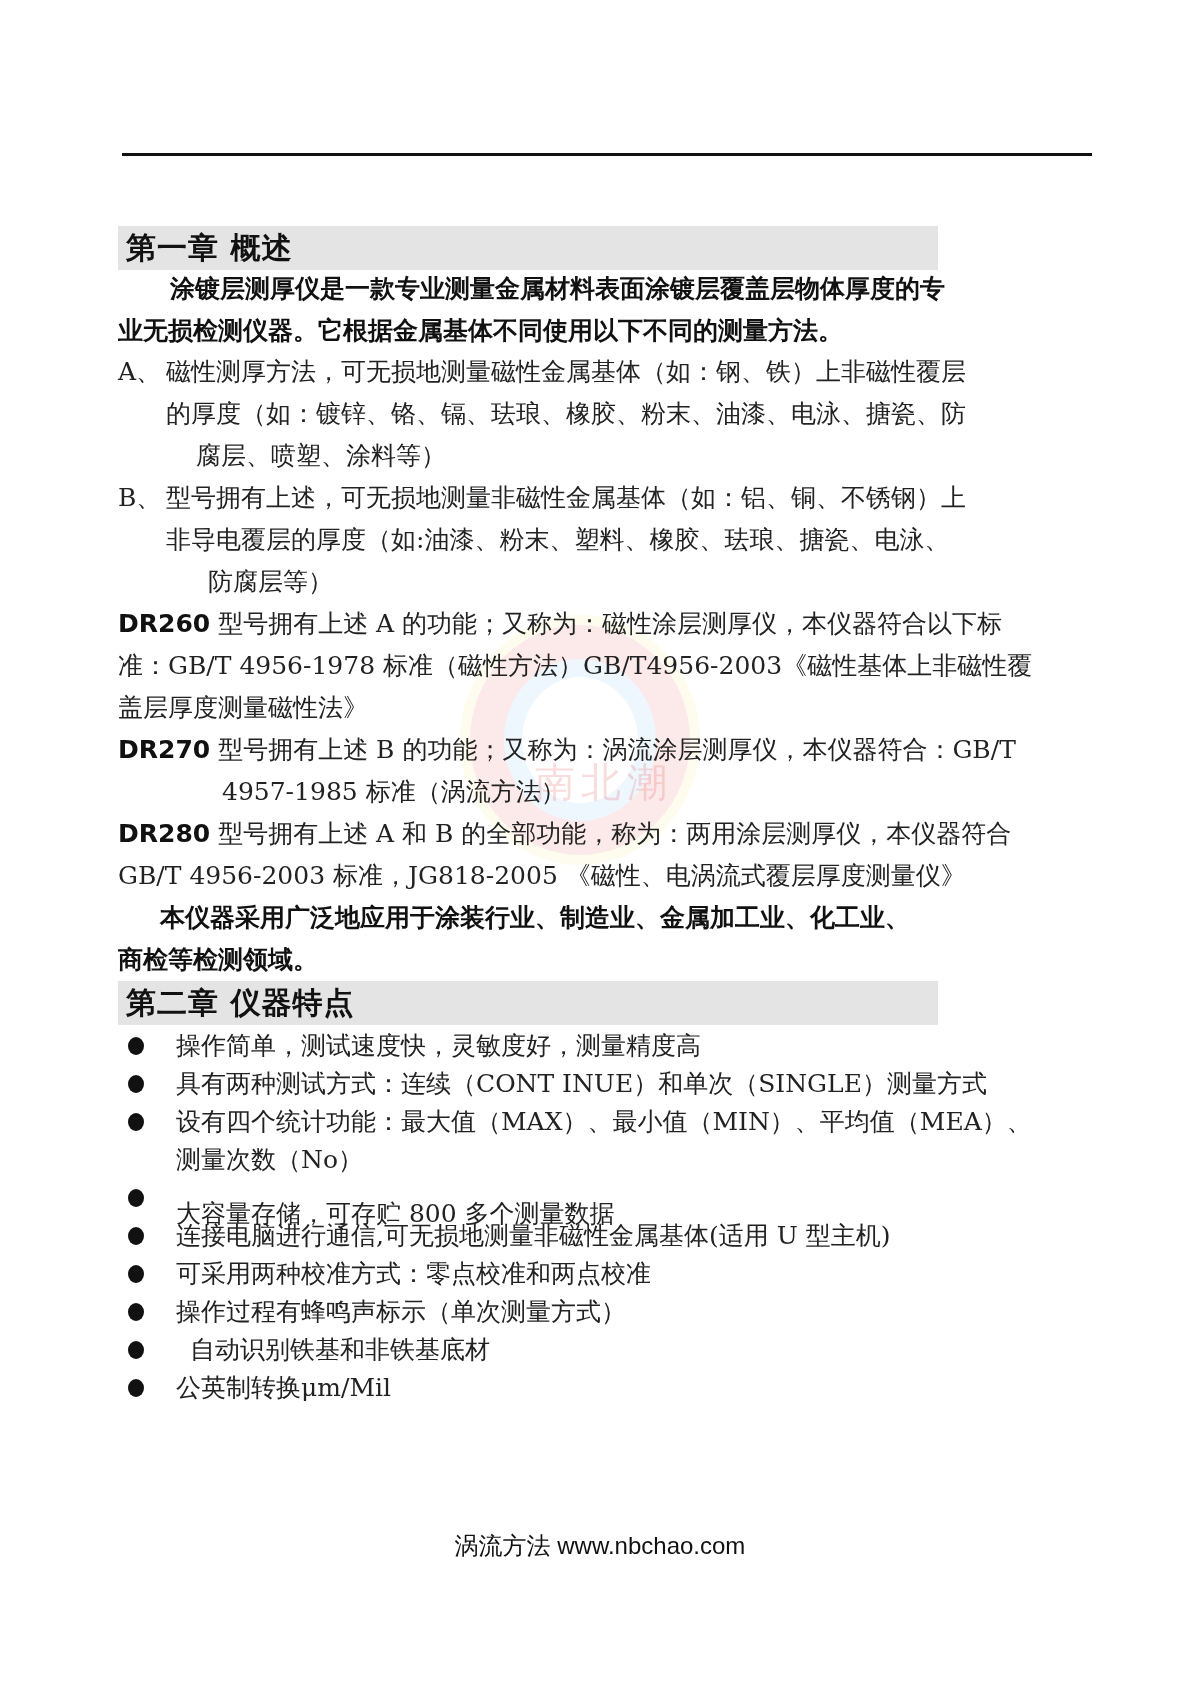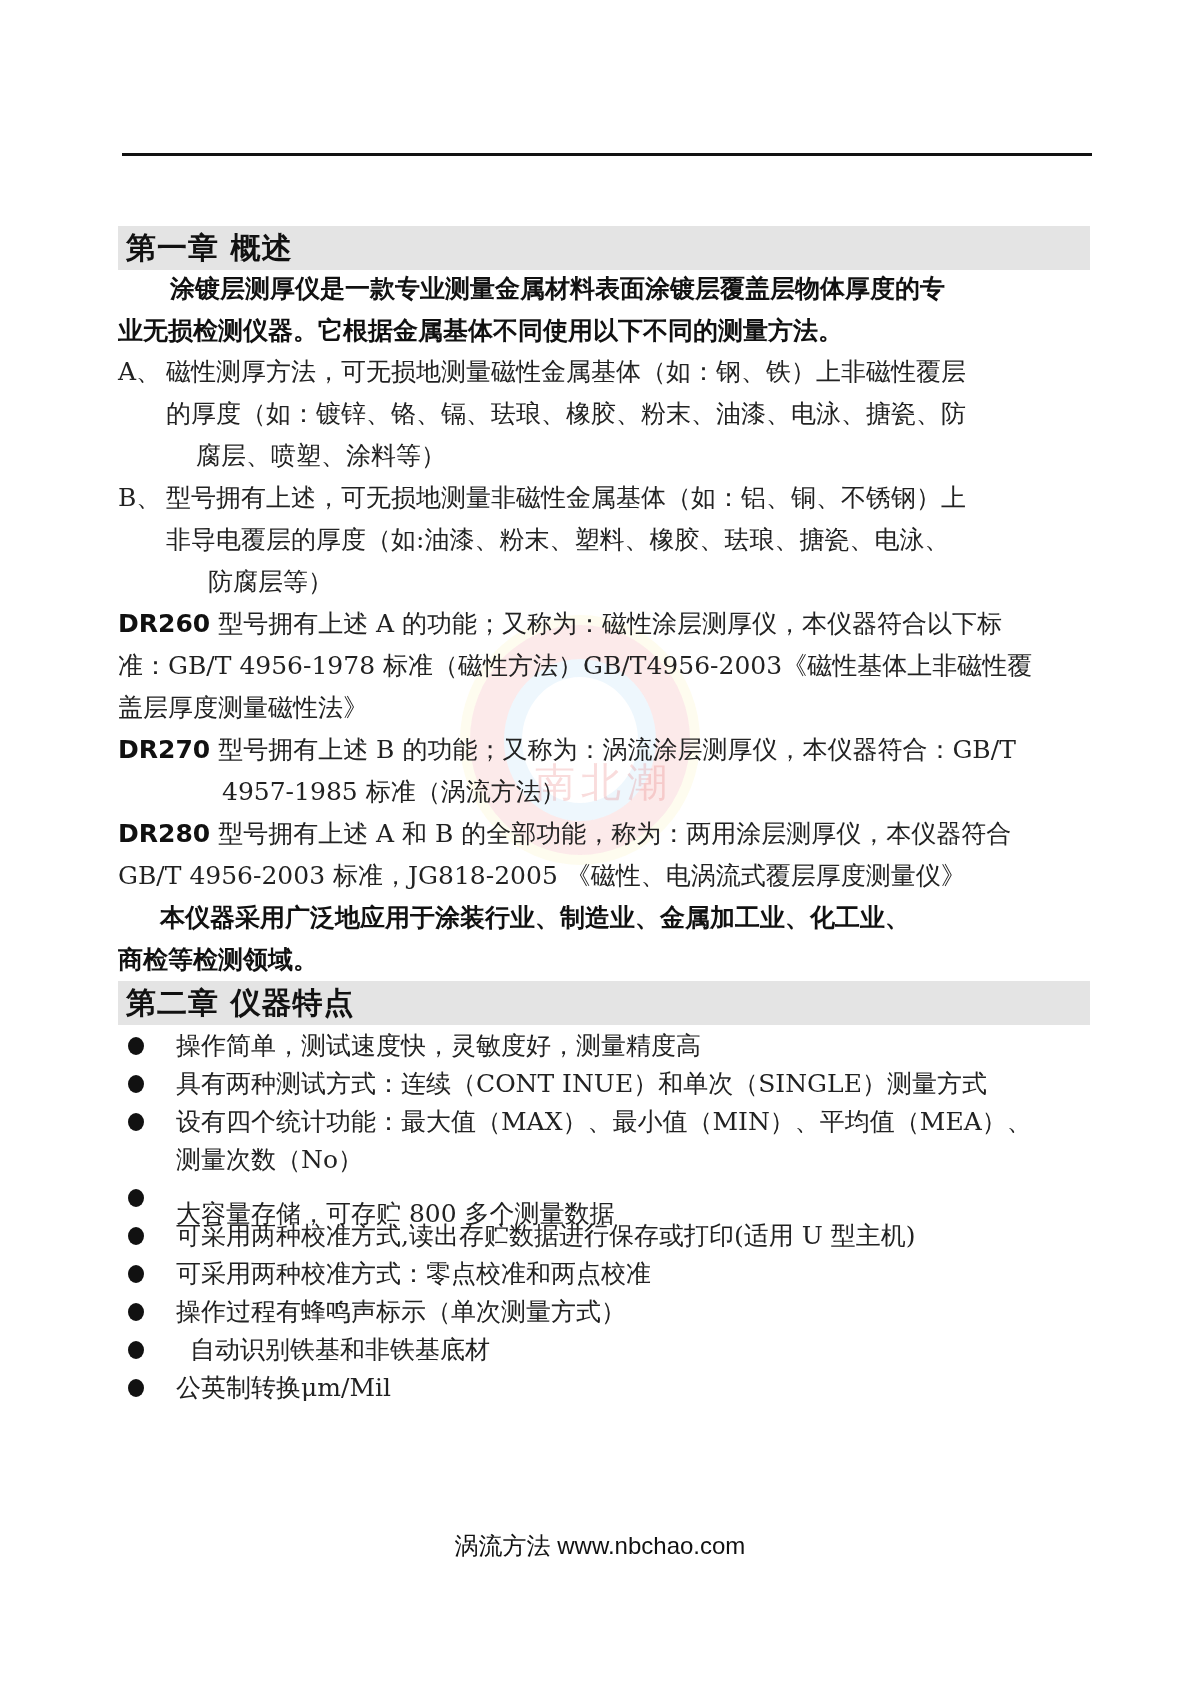--- a/index.html
+++ b/index.html
@@ -1,19 +1,19 @@
 <!DOCTYPE html>
 <html><head>
 <meta charset="utf-8">
 <style>
   html, body { margin:0; padding:0; background:#ffffff; }
   body { width:1200px; height:1702px; position:relative; overflow:hidden;
          font-family:"DejaVu Serif", serif; color:#1a1a1a; }
   .rule { position:absolute; left:122px; top:153px; width:970px; height:3px; background:#111; }
-  .heading { position:absolute; left:118px; width:972px; height:44px; background:#e4e4e4;
+  .heading { position:absolute; left:118px; width:820px; height:44px; background:#e4e4e4;
              font-family:"DejaVu Sans", sans-serif; font-weight:bold; font-size:30px;
              line-height:44px; padding-left:8px; box-sizing:border-box; color:#111; letter-spacing:1px; }
   .line { position:absolute; white-space:nowrap; font-size:25px; line-height:32px; color:#222; }
   .bold { font-family:"DejaVu Sans", sans-serif; font-weight:bold; color:#111; font-size:25px; }
   .bullet { position:absolute; left:128px; width:16px; height:18px; border-radius:50%; background:#111; }
   .footer { position:absolute; left:0; width:1200px; top:1530px; text-align:center;
             font-family:"Liberation Sans", sans-serif; font-size:24px; color:#111; }
   .watermark { position:absolute; left:470px; top:625px; width:220px; height:230px; border-radius:50%;
                border:34px solid rgba(240,140,140,0.18); box-sizing:border-box; pointer-events:none;
                box-shadow: inset 0 0 0 18px rgba(140,200,240,0.15), 0 0 0 10px rgba(250,230,120,0.12); }
@@ -65,21 +65,21 @@
 <div class="line" style="left:176px; top:1068px;">具有两种测试方式：连续（CONT INUE）和单次（SINGLE）测量方式</div>
 
 <div class="bullet" style="top:1113px;"></div>
 <div class="line" style="left:176px; top:1106px;">设有四个统计功能：最大值（MAX）、最小值（MIN）、平均值（MEA）、</div>
 <div class="line" style="left:176px; top:1144px;">测量次数（No）</div>
 
 <div class="bullet" style="top:1189px;"></div>
 <div class="line" style="left:176px; top:1182px;margin-top:16px;">大容量存储，可存贮 800 多个测量数据</div>
 
 <div class="bullet" style="top:1227px;"></div>
-<div class="line" style="left:176px; top:1220px;">可采用两种校准方式,读出存贮数据进行保存或打印(适用 U 型主机)</div>
+<div class="line" style="left:176px; top:1220px;">连接电脑进行通信,可无损地测量非磁性金属基体(适用 U 型主机)</div>
 
 <div class="bullet" style="top:1265px;"></div>
 <div class="line" style="left:176px; top:1258px;">可采用两种校准方式：零点校准和两点校准</div>
 
 <div class="bullet" style="top:1303px;"></div>
 <div class="line" style="left:176px; top:1296px;">操作过程有蜂鸣声标示（单次测量方式）</div>
 
 <div class="bullet" style="top:1341px;"></div>
 <div class="line" style="left:176px; top:1334px;margin-left:14px;">自动识别铁基和非铁基底材</div>
 

